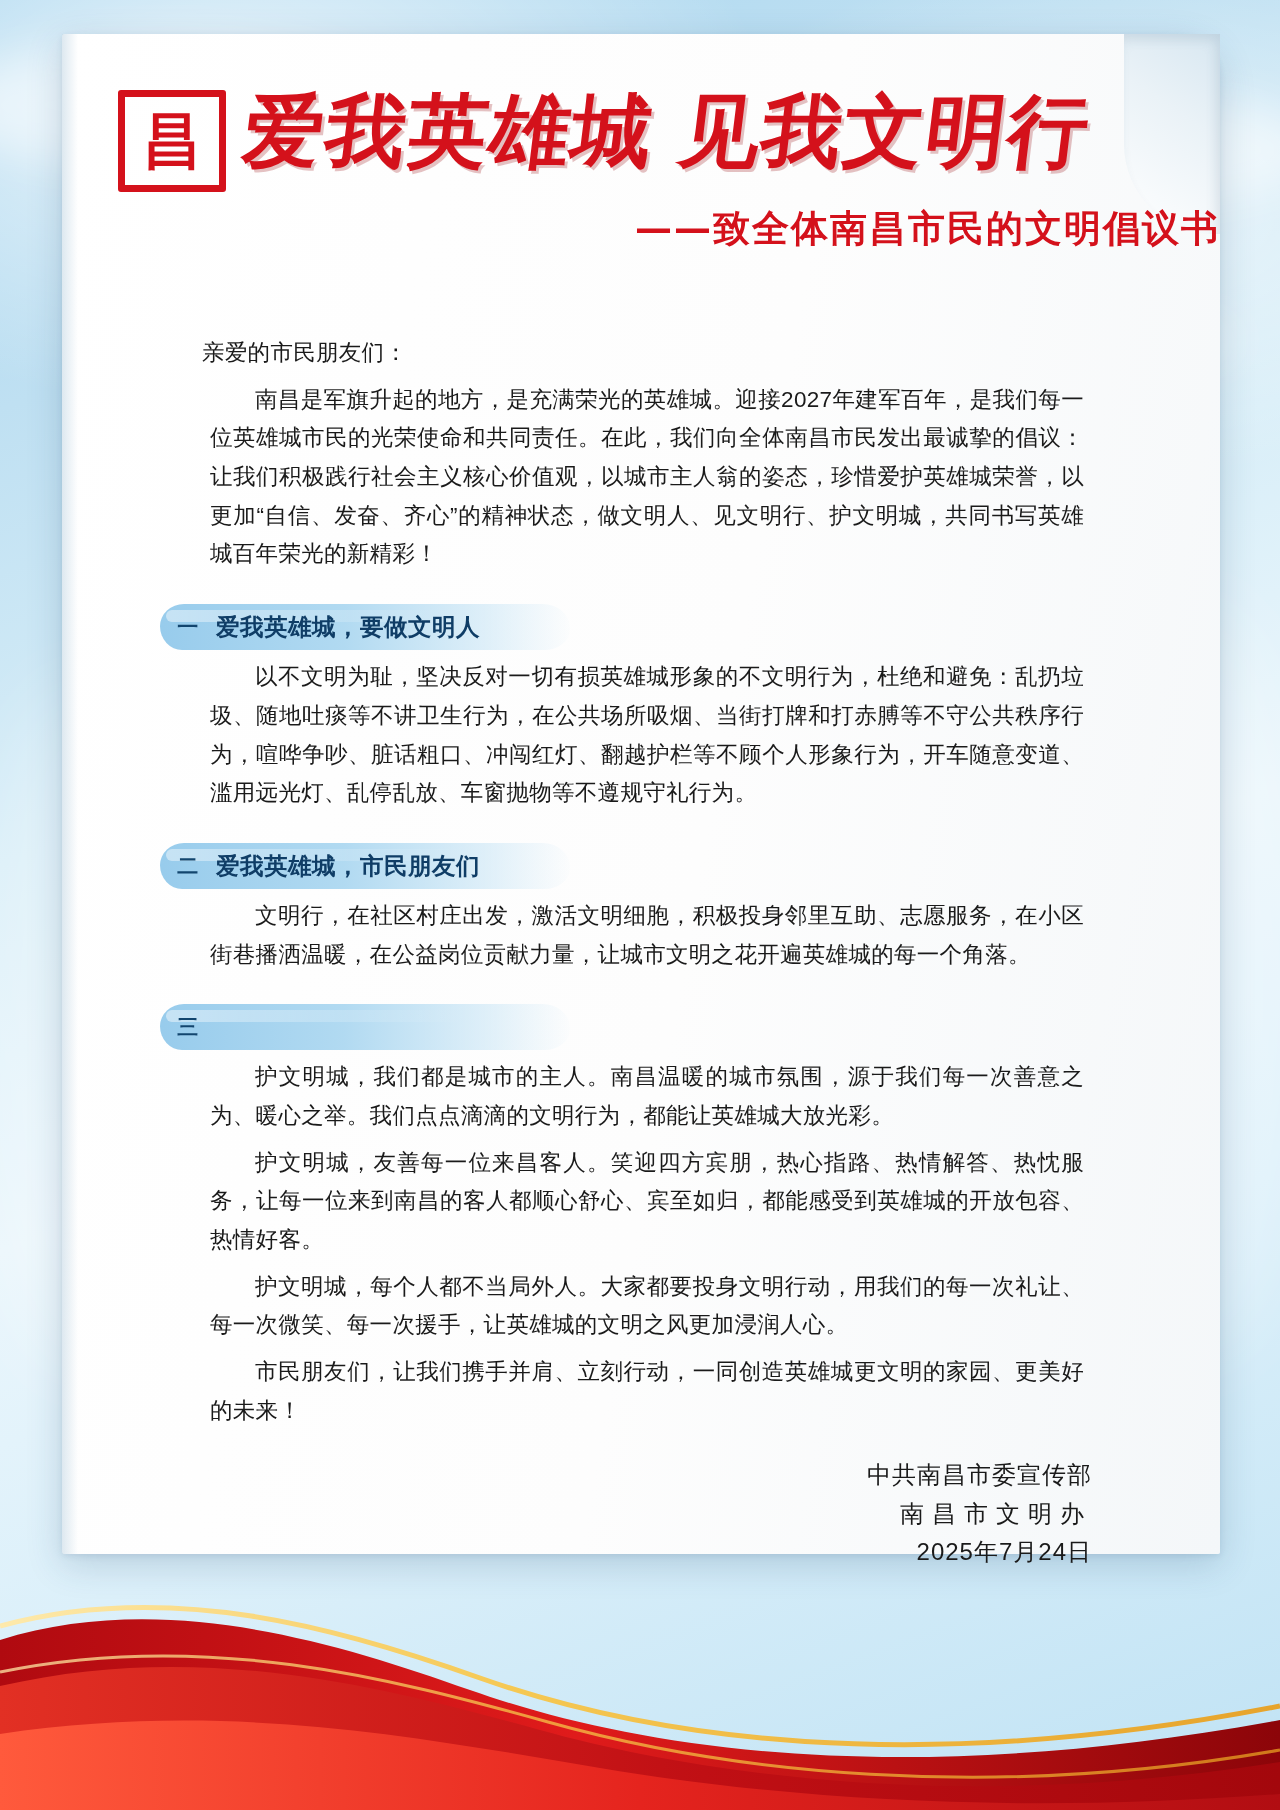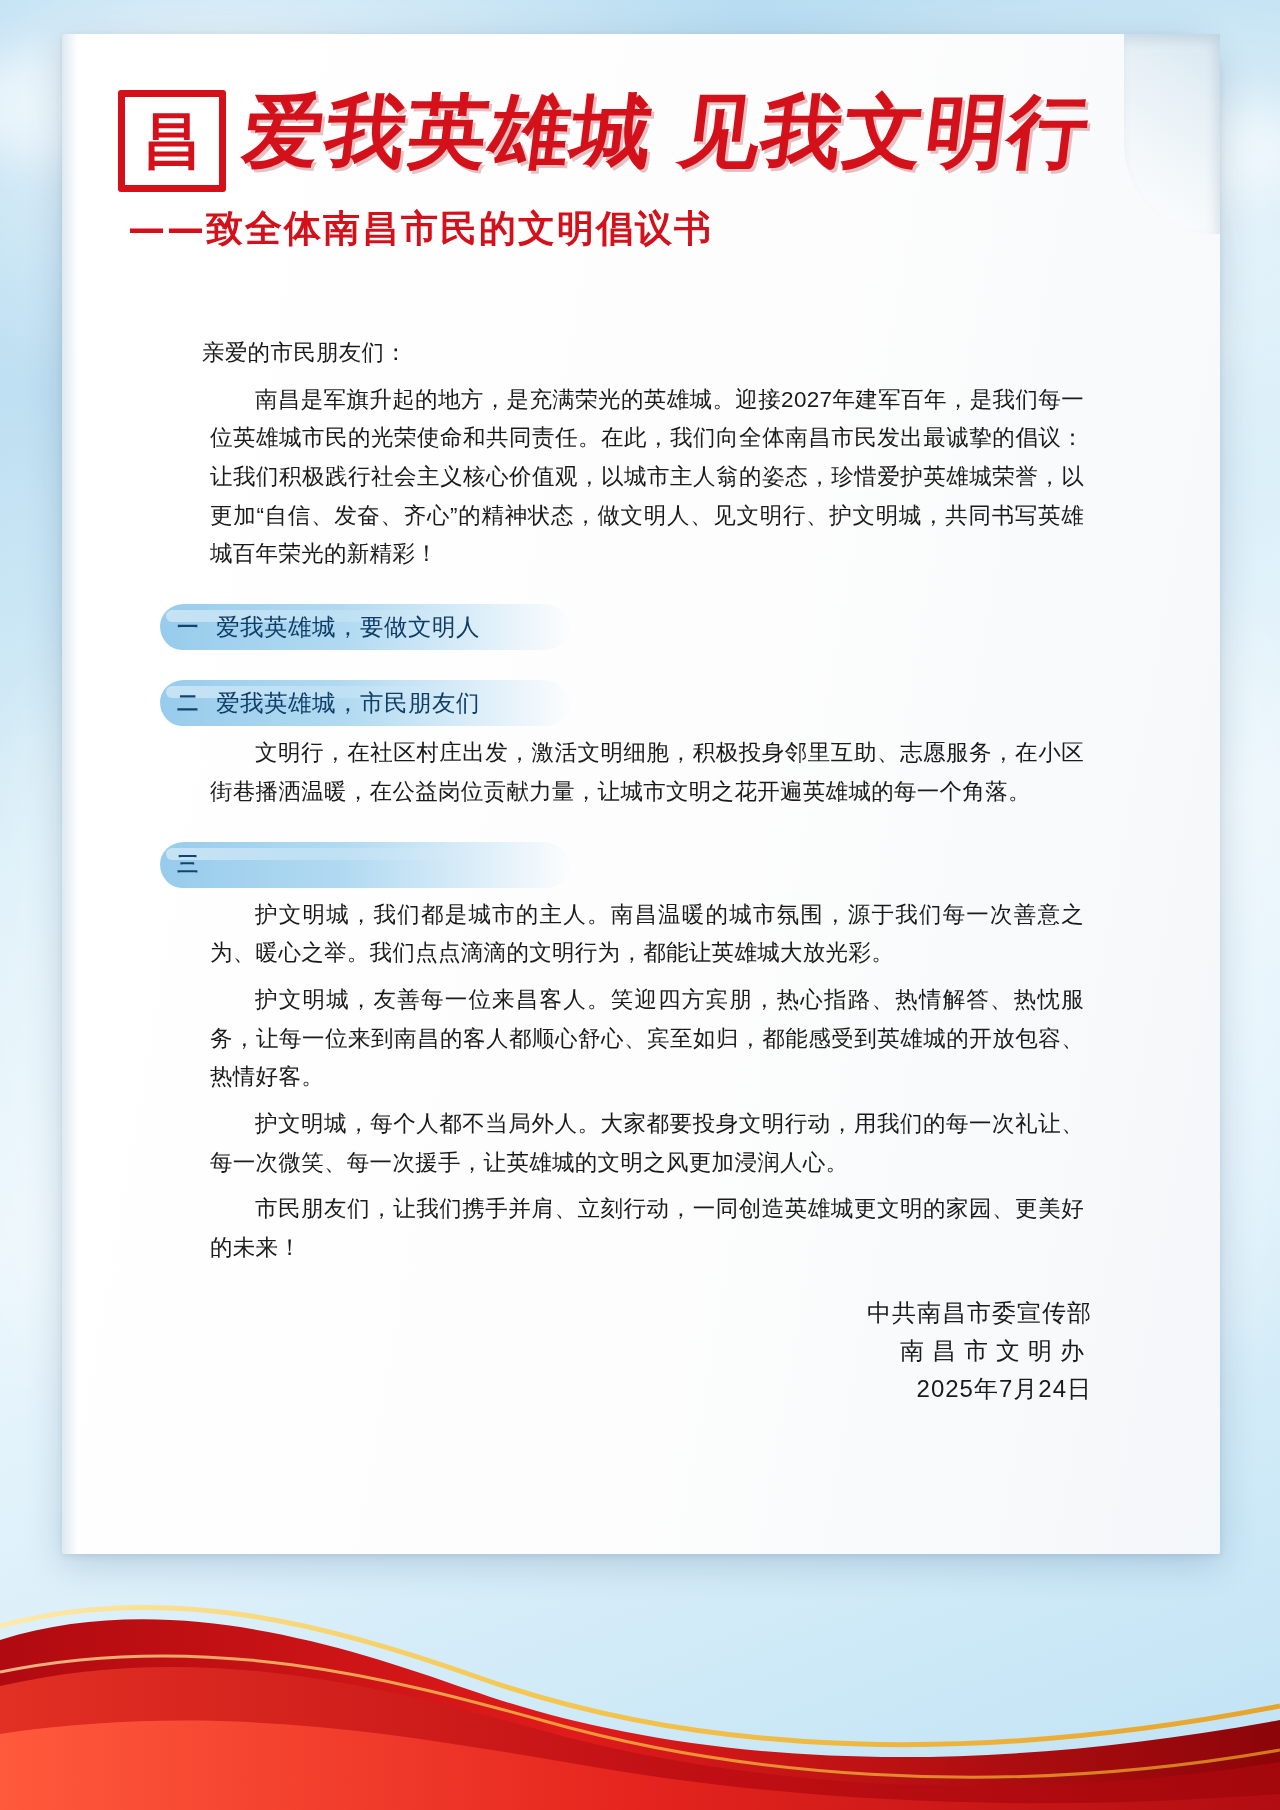--- a/index.html
+++ b/index.html
@@ -116,29 +116,28 @@
     transform: skewX(-7deg);
     text-shadow: 3px 3px 0 rgba(150,10,15,0.25);
   }
   .title-main .gap { display: inline-block; width: 26px; }
 
   .title-sub {
     position: absolute;
     left: 0;
     top: 140px;
     width: 100%;
-    text-align: left;
+    text-align: right;
     color: #d4111b;
     font-family: "DejaVu Serif", "Liberation Serif", serif;
     font-weight: bold;
     font-size: 37px;
     letter-spacing: 2px;
     padding-left: 40px;
     box-sizing: border-box;
-    margin-left: 26px;
   }
 
   
   .content {
     position: absolute;
     left: 140px;
     top: 300px;
     width: 890px;
     color: #1a1a1a;
     font-family: "Liberation Sans", "DejaVu Sans", sans-serif;
@@ -188,21 +187,21 @@
     width: 56px;
     text-align: center;
     font-size: 21px;
     color: #12456e;
     font-weight: bold;
   }
   .sec-label {
     position: relative;
     z-index: 2;
     font-size: 23.5px;
-    font-weight: normal;
+    font-weight: bold;
     color: #0f3d66;
     letter-spacing: 0.5px;
   }
 
   .sign {
     margin-top: 26px;
     text-align: right;
     font-size: 24px;
     line-height: 1.6;
     color: #1a1a1a;
@@ -248,20 +247,21 @@
     <div class="content">
 
       <p class="salutation">亲爱的市民朋友们：</p>
       <p class="para">南昌是军旗升起的地方，是充满荣光的英雄城。迎接2027年建军百年，是我们每一位英雄城市民的光荣使命和共同责任。在此，我们向全体南昌市民发出最诚挚的倡议：让我们积极践行社会主义核心价值观，以城市主人翁的姿态，珍惜爱护英雄城荣誉，以更加“自信、发奋、齐心”的精神状态，做文明人、见文明行、护文明城，共同书写英雄城百年荣光的新精彩！</p>
 
       <div class="section-head">
         <div class="banner"></div>
         <div class="sec-num">一</div>
         <div class="sec-label">爱我英雄城，要做文明人</div>
       </div>
+      <p class="para">以不文明为耻，坚决反对一切有损英雄城形象的不文明行为，杜绝和避免：乱扔垃圾、随地吐痰等不讲卫生行为，在公共场所吸烟、当街打牌和打赤膊等不守公共秩序行为，喧哗争吵、脏话粗口、冲闯红灯、翻越护栏等不顾个人形象行为，开车随意变道、滥用远光灯、乱停乱放、车窗抛物等不遵规守礼行为。</p>
 
       <div class="section-head">
         <div class="banner"></div>
         <div class="sec-num">二</div>
         <div class="sec-label">爱我英雄城，市民朋友们</div>
       </div>
       <p class="para">文明行，在社区村庄出发，激活文明细胞，积极投身邻里互助、志愿服务，在小区街巷播洒温暖，在公益岗位贡献力量，让城市文明之花开遍英雄城的每一个角落。</p>
 
       <div class="section-head">
         <div class="banner"></div>

